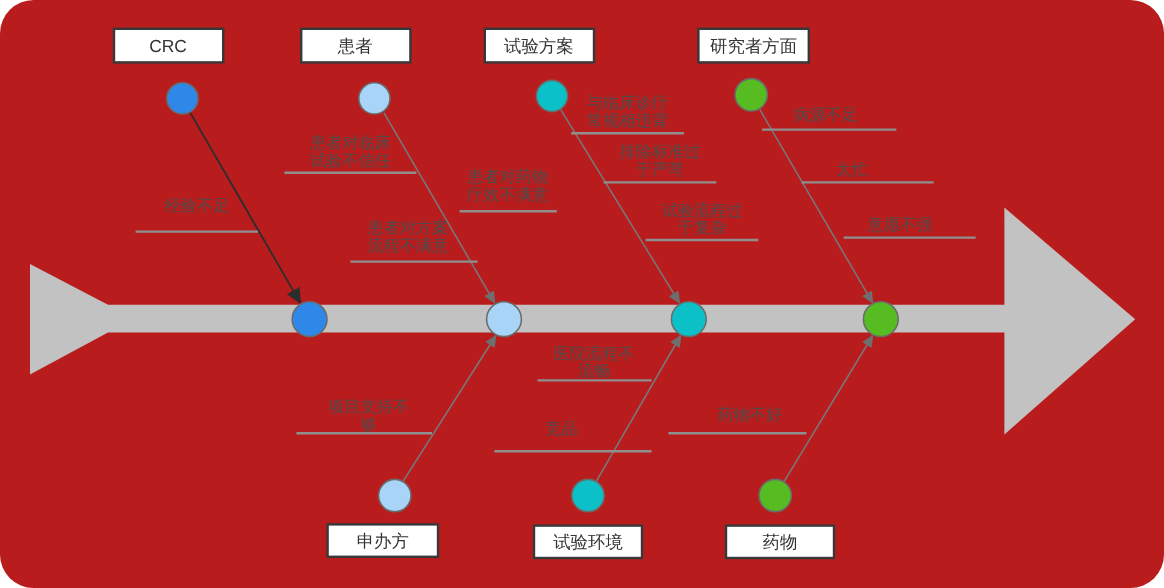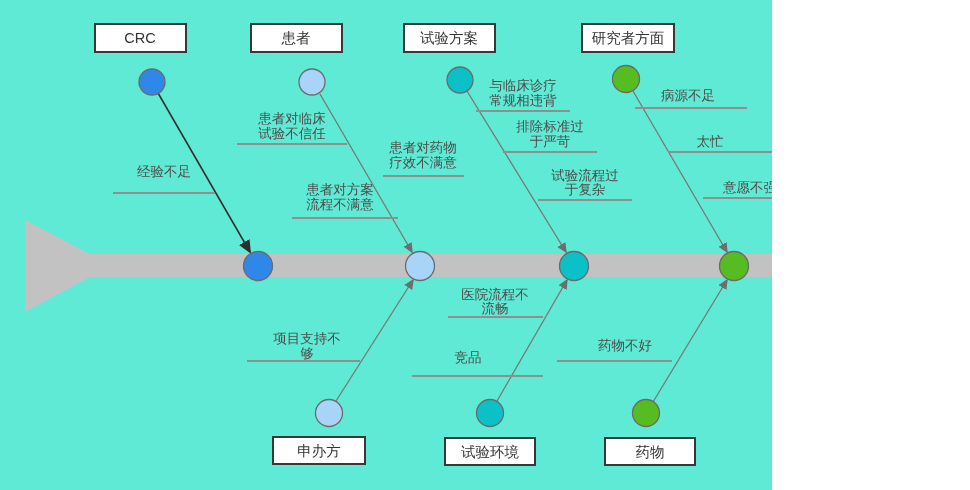--- a/index.html
+++ b/index.html
@@ -1,17 +1,17 @@
 <!DOCTYPE html>
 <html><head>
 <meta charset="utf-8">
 <style>
   html,body{margin:0;padding:0;background:#ffffff;}
-  .stage{position:relative;width:772px;height:490px;background:#5eead4;overflow:hidden;
-         font-family:"Liberation Sans","DejaVu Sans",sans-serif;}
+  .stage{position:relative;width:970px;height:490px;background:#b91c1c;overflow:hidden;
+         font-family:"Liberation Sans","DejaVu Sans",sans-serif;border-radius:28px;}
   svg{display:block;}
   .box rect{fill:#ffffff;stroke:#383838;stroke-width:2px;}
   .box text{fill:#333333;font-size:14.5px;text-anchor:middle;}
   .cause text{fill:#4d4d4d;font-size:13.5px;text-anchor:middle;}
   .underline{stroke:#8f8f8f;stroke-width:2px;}
   .branch{stroke:#787878;stroke-width:1.3px;fill:none;}
   .branch-dark{stroke:#2d2d2d;stroke-width:1.5px;fill:none;}
   .node{stroke:#6b6b6b;stroke-width:1.3px;}
   .spine{fill:#c2c2c2;}
 </style>

